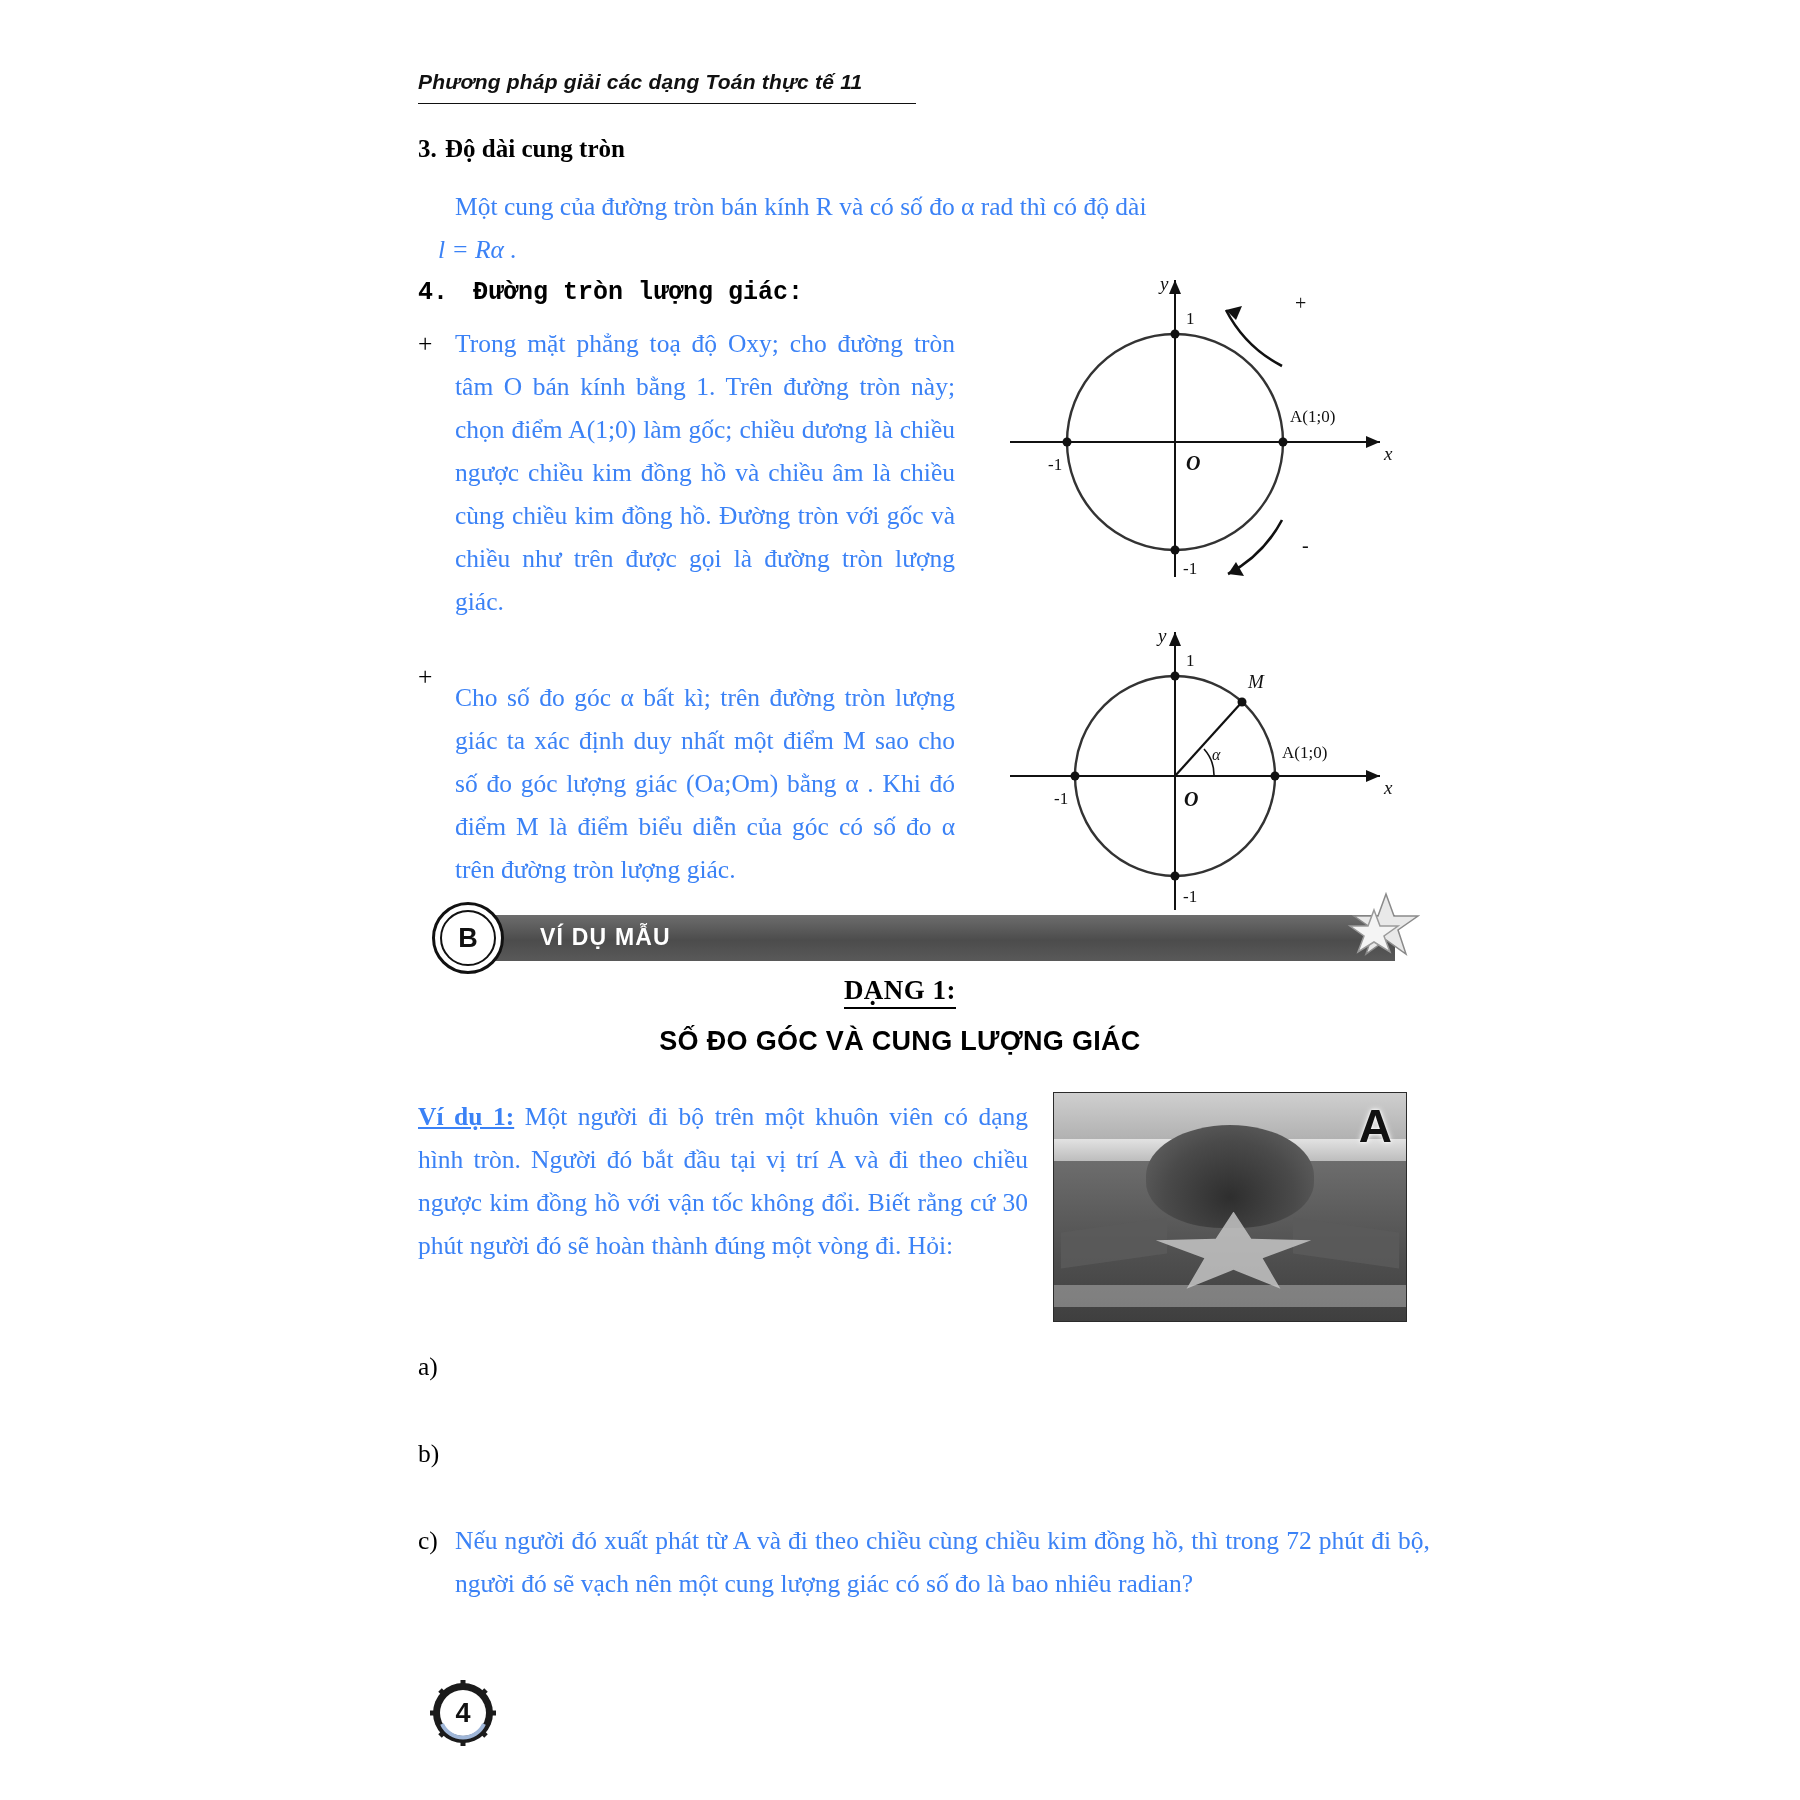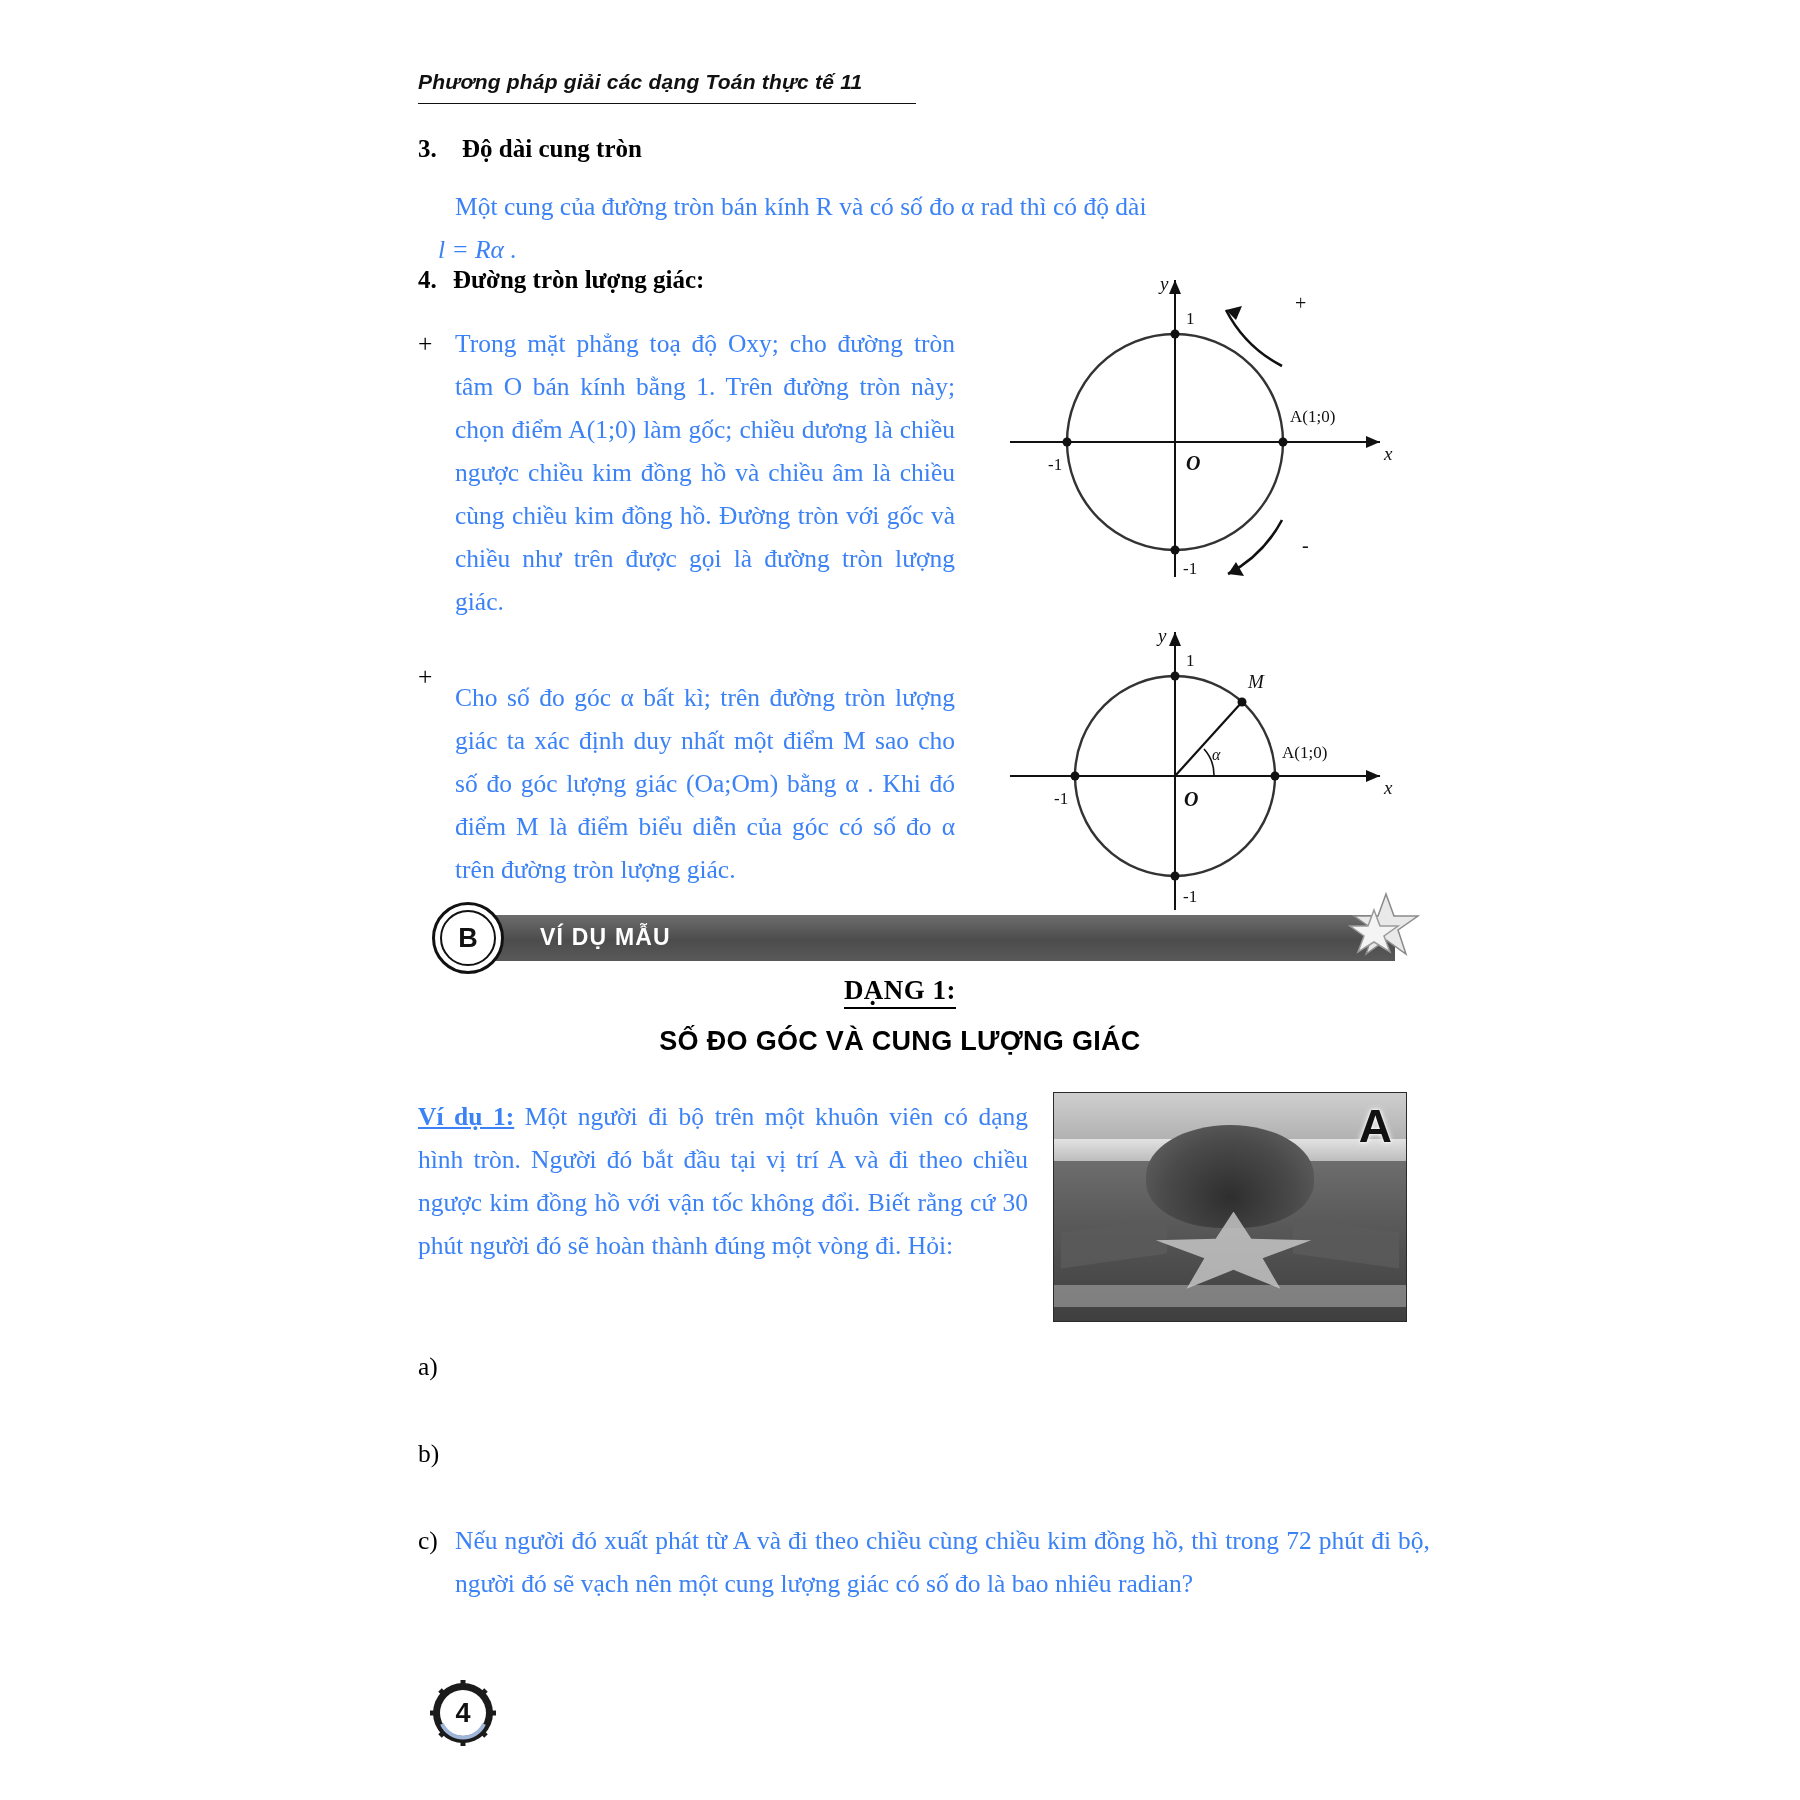--- a/index.html
+++ b/index.html
@@ -244,31 +244,31 @@
 </head>
 <body>
 
 <div class="page">
 
   <div class="header">Phương pháp giải các dạng Toán thực tế 11</div>
   <div class="header-rule"></div>
 
   <div class="num-head" style="left:418px; top:135px;">
     <span>3.</span>
-    <span style="margin-left:19px;">Độ dài cung tròn</span>
+    <span style="margin-left:2px;">Độ dài cung tròn</span>
   </div>
 
   <div class="para nojust" style="left:455px; top:185px; width:975px;">
     <span>Một cung của đường tròn bán kính R và có số đo α rad thì có độ dài</span>
   </div>
   <div class="para nojust italic" style="left:438px; top:228px; width:500px;">
     <span>l = Rα .</span>
   </div>
 
-  <div class="num-head" style="left:418px; top:266px;">
+  <div class="num-head" style="left:418px; top:278px;font-family:Liberation Mono, monospace;">
     <span>4.</span>
     <span style="margin-left:10px;">Đường tròn lượng giác:</span>
   </div>
 
   <div class="bullet" style="left:418px; top:322px;">+</div>
   <div class="para" style="left:455px; top:322px; width:500px;">Trong mặt phẳng toạ độ Oxy; cho đường tròn tâm O bán kính bằng 1. Trên đường tròn này; chọn điểm A(1;0) làm gốc; chiều dương là chiều ngược chiều kim đồng hồ và chiều âm là chiều cùng chiều kim đồng hồ. Đường tròn với gốc và chiều như trên được gọi là đường tròn lượng giác.</div>
 
   <div class="bullet" style="left:418px; top:655px;">+</div>
   <div class="para" style="left:455px; top:676px; width:500px;">Cho số đo góc α bất kì; trên đường tròn lượng giác ta xác định duy nhất một điểm M sao cho số đo góc lượng giác (Oa;Om) bằng α . Khi đó điểm M là điểm biểu diễn của góc có số đo α trên đường tròn lượng giác.</div>
 

